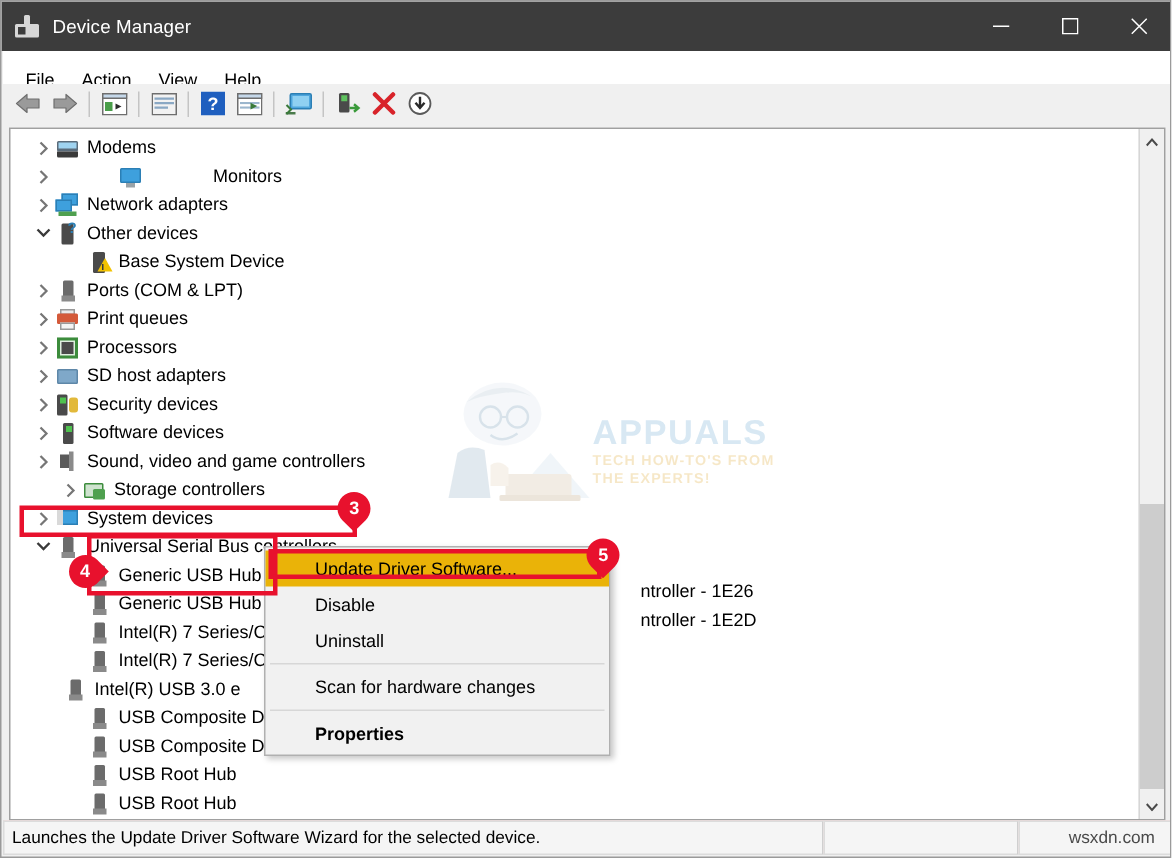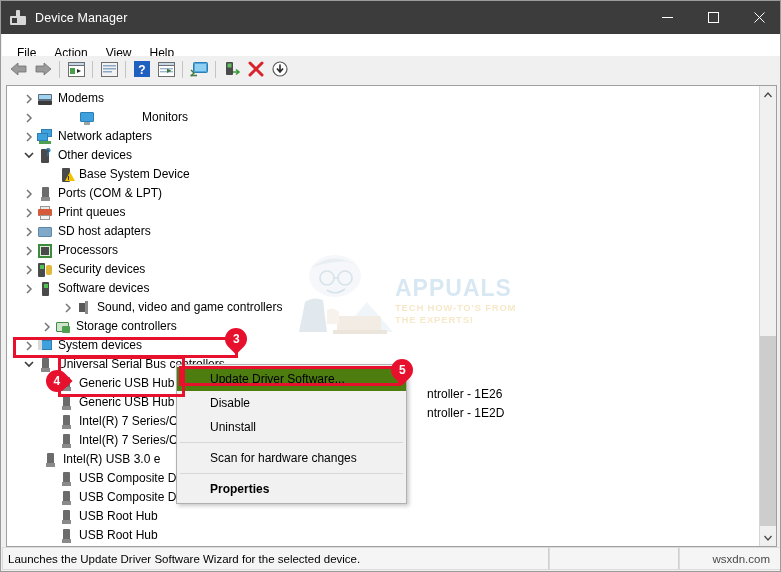--- a/index.html
+++ b/index.html
@@ -382,21 +382,21 @@
   .ctx-item {
     height: 24px;
     display: flex;
     align-items: center;
     padding-left: 33px;
     font-size: 12px;
     color: #000000;
     box-sizing: border-box;
   }
   .ctx-item.highlight {
-    background: #4d7c0f;
+    background: #eab308;
   }
   .ctx-item.bold { font-weight: bold; }
   .ctx-sep {
     height: 1px;
     background: #d7d7d7;
     margin: 3px 3px 3px 3px;
   }
 
   
   .redbox {
@@ -685,35 +685,35 @@
           </div>
           <div class="label">Print queues</div>
         </div>
         <div class="row" style="padding-left: 14px;">
           <div class="twisty">
             <svg width="7" height="10" viewBox="0 0 7 10">
               <path d="M1 1 L5 5 L1 9" fill="none" stroke="#767676" stroke-width="1.5"></path>
             </svg>
           </div>
           <div class="dicon">
-            <div class="ic-sd"></div>
-          </div>
-          <div class="label">SD host adapters</div>
-        </div>
-        <div class="row" style="padding-left: 14px;">
-          <div class="twisty">
-            <svg width="7" height="10" viewBox="0 0 7 10">
-              <path d="M1 1 L5 5 L1 9" fill="none" stroke="#767676" stroke-width="1.5"></path>
-            </svg>
-          </div>
-          <div class="dicon">
             <div class="ic-proc-out"></div>
             <div class="ic-proc-in"></div>
           </div>
           <div class="label">Processors</div>
+        </div>
+        <div class="row" style="padding-left: 14px;">
+          <div class="twisty">
+            <svg width="7" height="10" viewBox="0 0 7 10">
+              <path d="M1 1 L5 5 L1 9" fill="none" stroke="#767676" stroke-width="1.5"></path>
+            </svg>
+          </div>
+          <div class="dicon">
+            <div class="ic-sd"></div>
+          </div>
+          <div class="label">SD host adapters</div>
         </div>
         <div class="row" style="padding-left: 14px;">
           <div class="twisty">
             <svg width="7" height="10" viewBox="0 0 7 10">
               <path d="M1 1 L5 5 L1 9" fill="none" stroke="#767676" stroke-width="1.5"></path>
             </svg>
           </div>
           <div class="dicon">
             <div class="ic-tower" style="left:1px;width:7px;"></div>
             <div class="ic-tower-led" style="left:2.5px;"></div>
@@ -726,21 +726,21 @@
             <svg width="7" height="10" viewBox="0 0 7 10">
               <path d="M1 1 L5 5 L1 9" fill="none" stroke="#767676" stroke-width="1.5"></path>
             </svg>
           </div>
           <div class="dicon">
             <div class="ic-tower" style="left:5px;width:7px;"></div>
             <div class="ic-tower-led" style="left:6.5px;"></div>
           </div>
           <div class="label">Software devices</div>
         </div>
-        <div class="row" style="padding-left: 14px; margin-left: 39px;">
+        <div class="row" style="padding-left: 14px;">
           <div class="twisty">
             <svg width="7" height="10" viewBox="0 0 7 10">
               <path d="M1 1 L5 5 L1 9" fill="none" stroke="#767676" stroke-width="1.5"></path>
             </svg>
           </div>
           <div class="dicon">
             <div class="ic-speaker"></div>
             <div class="ic-speaker2"></div>
           </div>
           <div class="label">Sound, video and game controllers</div>

